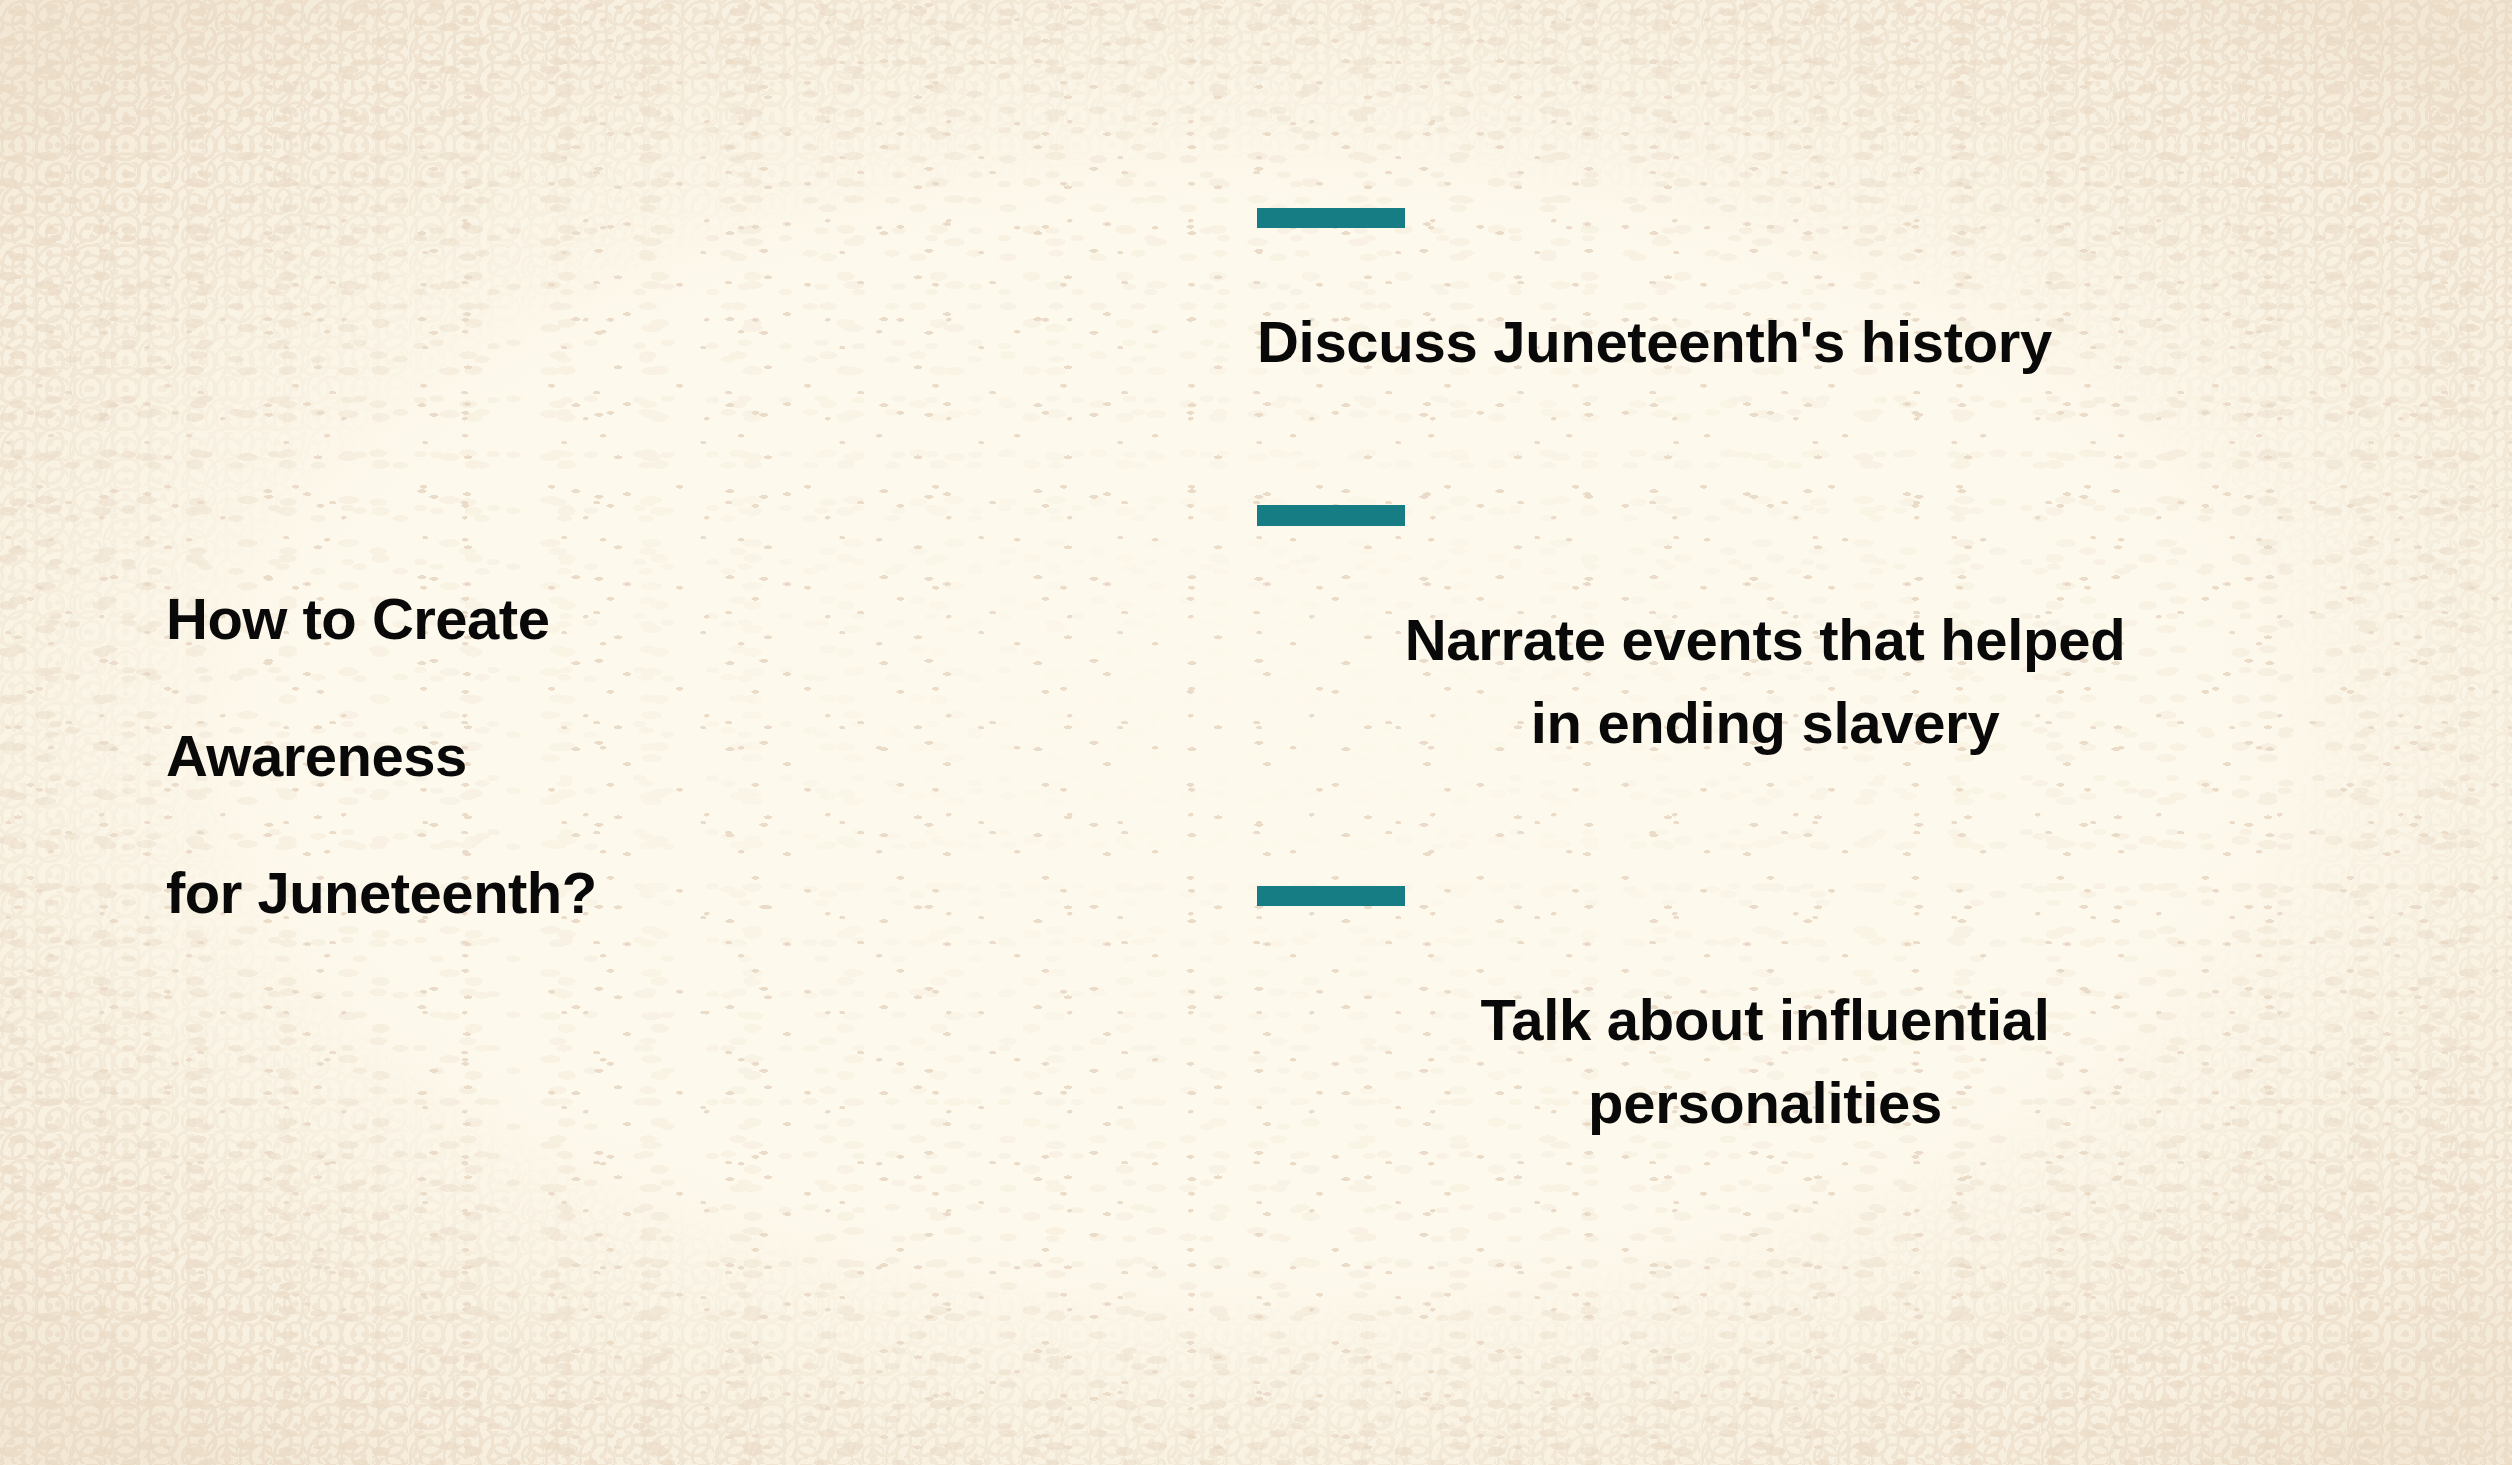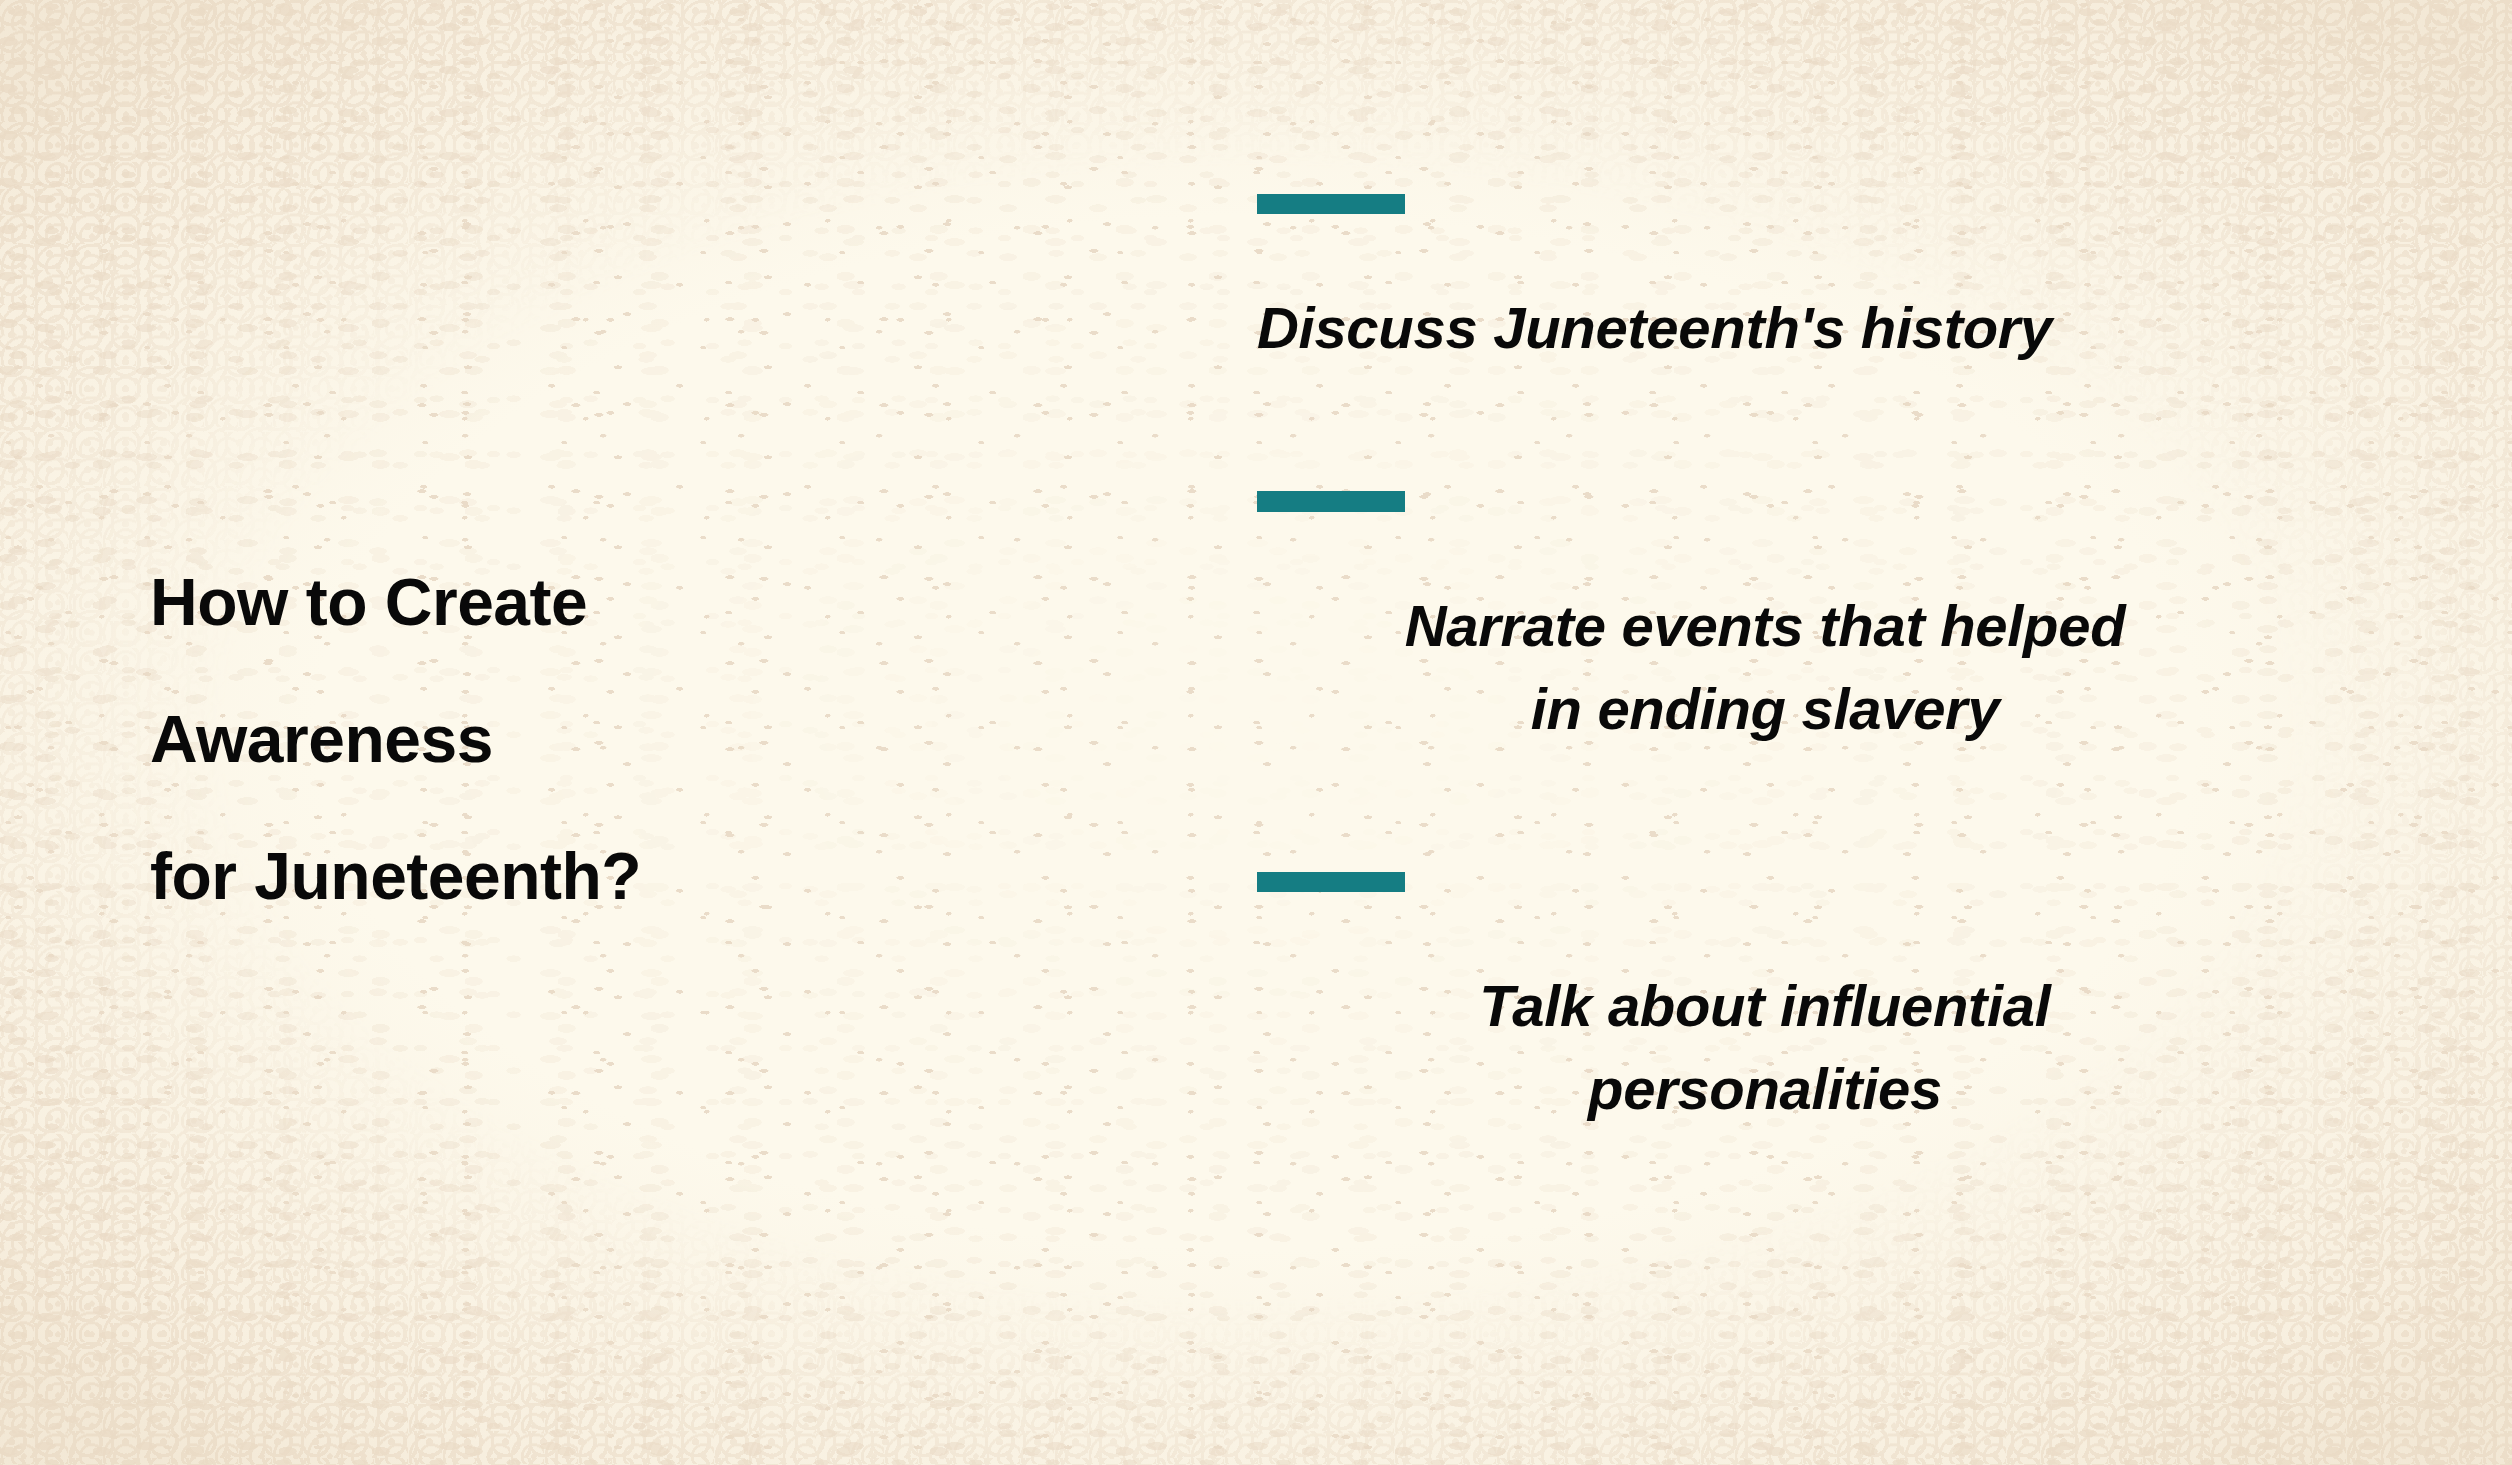--- a/index.html
+++ b/index.html
@@ -86,35 +86,34 @@
   }
 
   .title-col {
     position: absolute;
     left: 150px;
     top: 534px;
     width: 969px;
   }
 
   .title {
-    margin: 0;
-    font-size: 66px;
+    margin: 16px;
+    font-size: 58px;
     line-height: 137px;
     font-weight: 700;
     letter-spacing: -0.5px;
     color: #090909;
     white-space: pre-line;
   }
 
   .list-col {
     position: absolute;
     left: 1257px;
-    top: 194px;
+    top: 208px;
     width: 1016px;
-    font-style: italic;
   }
 
   .list-item {
     position: relative;
   }
 
   .list-item + .list-item {
     margin-top: 122px;
     text-align: center;
   }

